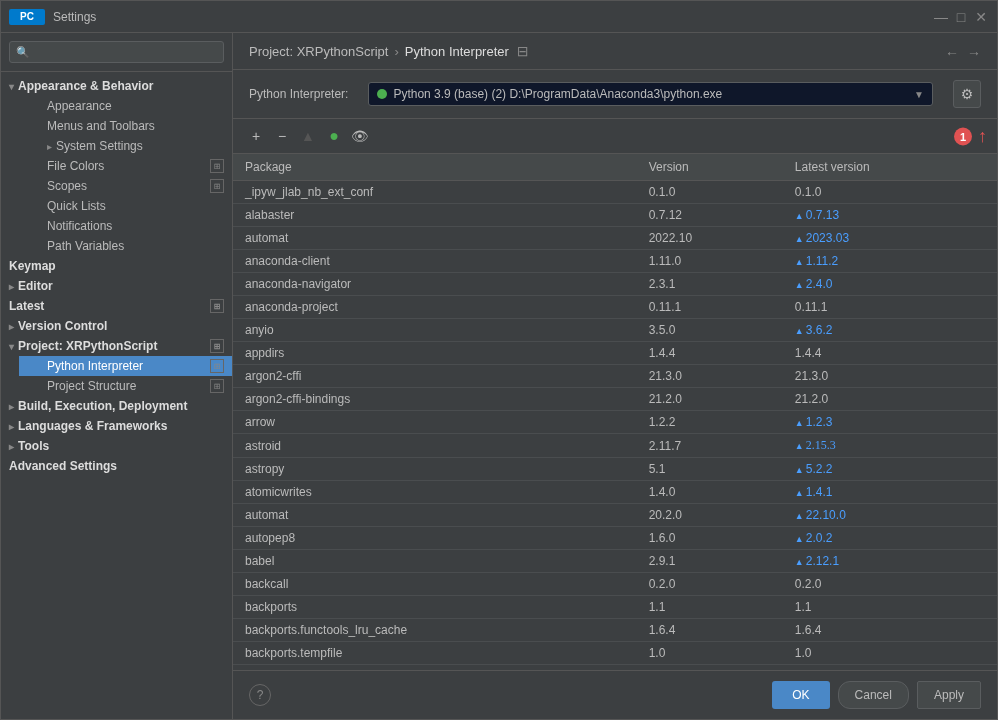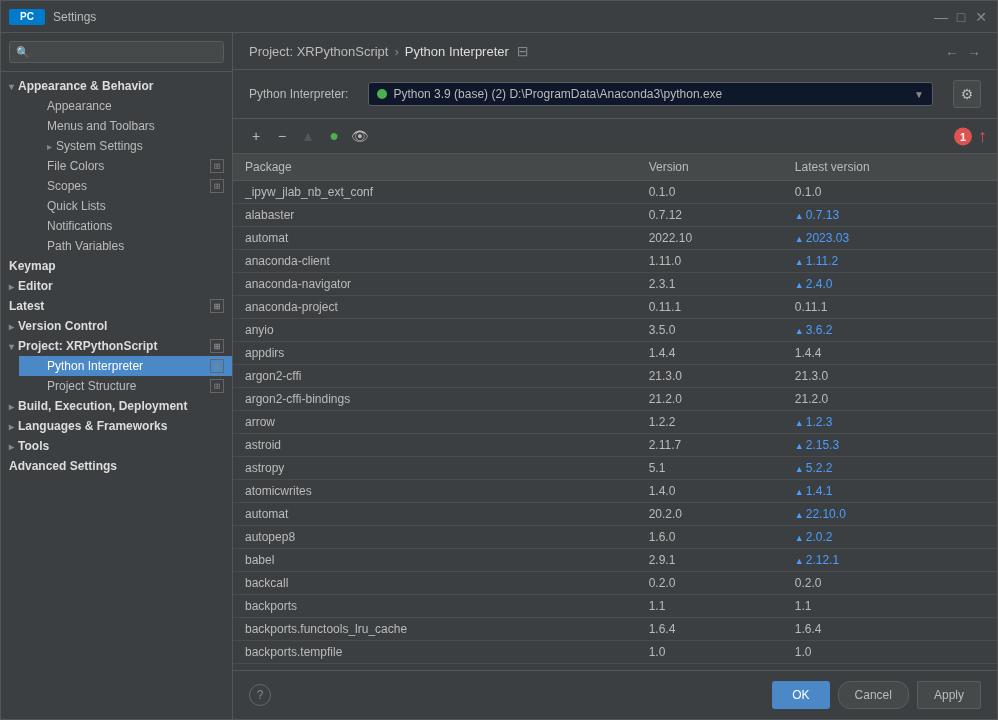--- a/index.html
+++ b/index.html
@@ -651,21 +651,21 @@
                 <td>21.2.0</td>
               </tr>
               <tr>
                 <td>arrow</td>
                 <td>1.2.2</td>
                 <td><span style="color:#4a9eff; font-size:9px; margin-right:2px;">▲</span><span style="color:#4a9eff;">1.2.3</span></td>
               </tr>
               <tr>
                 <td>astroid</td>
                 <td>2.11.7</td>
-                <td><span style="color:#4a9eff; font-size:9px; margin-right:2px;">▲</span><span style="color:#4a9eff;">2.15.3</span></td>
+                <td><span style="color:#4a9eff; font-size:9px; margin-right:2px;">▲</span><span style="color:#4a9eff;font-family:Liberation Serif, serif;">2.15.3</span></td>
               </tr>
               <tr>
                 <td>astropy</td>
                 <td>5.1</td>
                 <td><span style="color:#4a9eff; font-size:9px; margin-right:2px;">▲</span><span style="color:#4a9eff;">5.2.2</span></td>
               </tr>
               <tr>
                 <td>atomicwrites</td>
                 <td>1.4.0</td>
                 <td><span style="color:#4a9eff; font-size:9px; margin-right:2px;">▲</span><span style="color:#4a9eff;">1.4.1</span></td>

